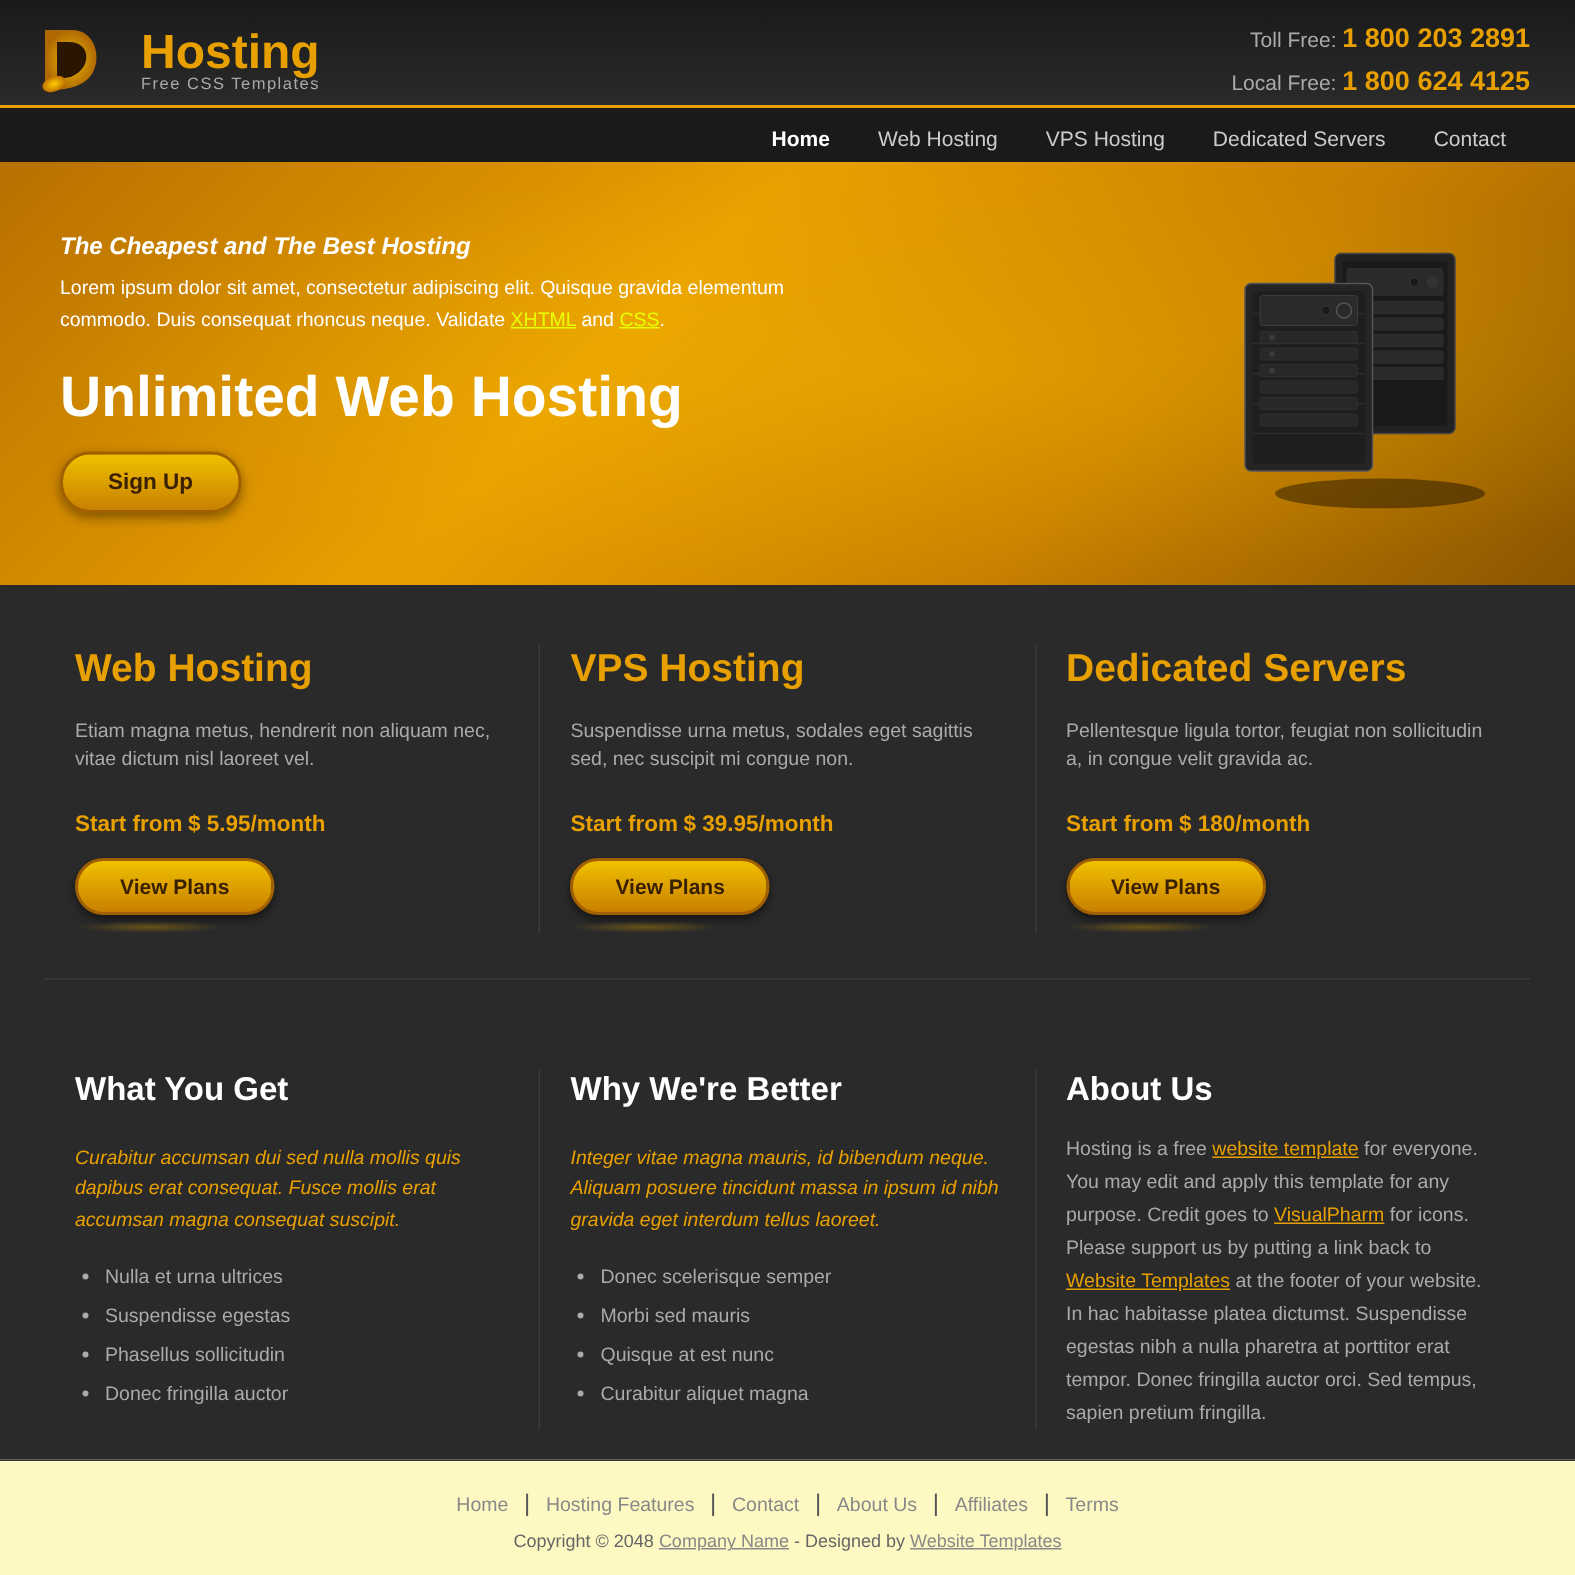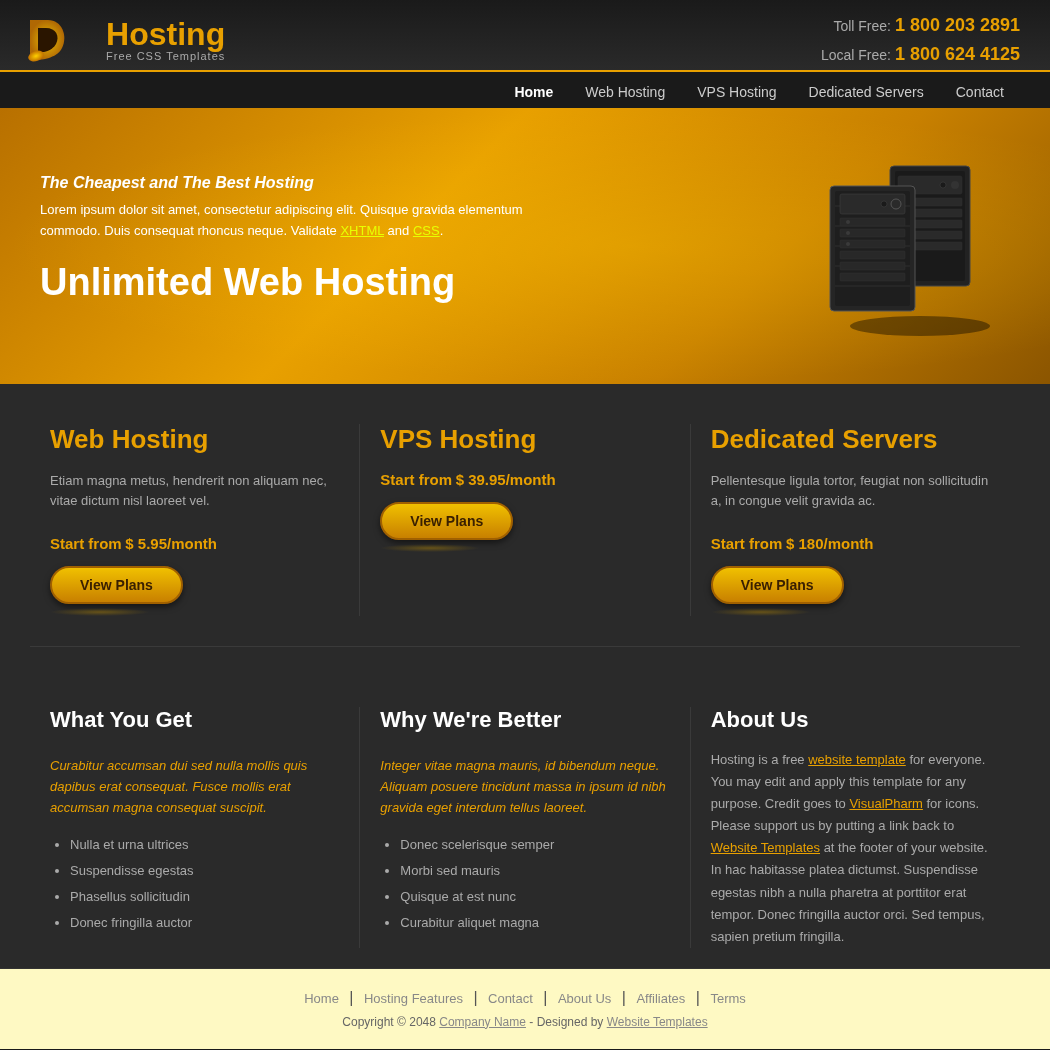--- a/index.html
+++ b/index.html
@@ -16,22 +16,21 @@
       background: linear-gradient(to bottom, #1a1a1a 0%, #2a2a2a 100%);
       display: flex;
       align-items: center;
       justify-content: space-between;
       padding: 10px 30px 0 20px;
       border-bottom: 2px solid #e8a000;
     }
     #logo-area {
       display: flex;
       align-items: center;
-      gap: 26px;
-      text-align: center;
+      gap: 14px;
     }
     #logo-icon {
       width: 60px;
       height: 60px;
     }
     #logo-text-area {}
     #logo-title {
       font-size: 32px;
       color: #e8a000;
       font-weight: bold;
@@ -316,20 +315,21 @@
   <div id="hero-bg-swoosh"></div>
   <div id="hero-content">
     <div id="hero-tagline">The Cheapest and The Best Hosting</div>
     <div id="hero-desc">
       <span>Lorem ipsum dolor sit amet, consectetur adipiscing elit. Quisque gravida elementum commodo. Duis consequat rhoncus neque. Validate</span>
       <a href="#">XHTML</a>
       <span>and</span>
       <a href="#">CSS</a><span>.</span>
     </div>
     <div id="hero-title">Unlimited Web Hosting</div>
+    <button id="signup-btn">Sign Up</button>
   </div>
 
   <svg id="hero-image" viewBox="0 0 220 180" xmlns="http://www.w3.org/2000/svg">
 
     <ellipse cx="130" cy="170" rx="70" ry="10" fill="rgba(0,0,0,0.4)"></ellipse>
 
     <g transform="translate(100, 10)">
 
       <rect x="0" y="0" width="80" height="120" rx="4" fill="#222" stroke="#444" stroke-width="1"></rect>
       <rect x="5" y="5" width="70" height="110" rx="2" fill="#1a1a1a"></rect>
@@ -387,20 +387,21 @@
       <div class="plan-price">
         <span>Start from</span>
         <span>$ 5.95/month</span>
       </div>
       <button class="view-plans-btn">View Plans</button>
       <div class="btn-reflection"></div>
     </div>
 
     <div class="plan-col">
       <div class="plan-title">VPS Hosting</div>
+      <div class="plan-desc">Suspendisse urna metus, sodales eget sagittis sed, nec suscipit mi congue non.</div>
       <div class="plan-price">
         <span>Start from</span>
         <span>$ 39.95/month</span>
       </div>
       <button class="view-plans-btn">View Plans</button>
       <div class="btn-reflection"></div>
     </div>
 
     <div class="plan-col">
       <div class="plan-title">Dedicated Servers</div>

